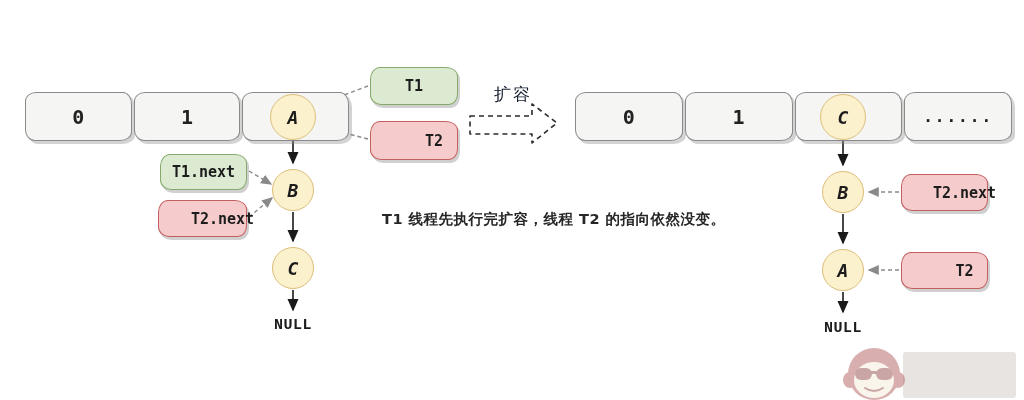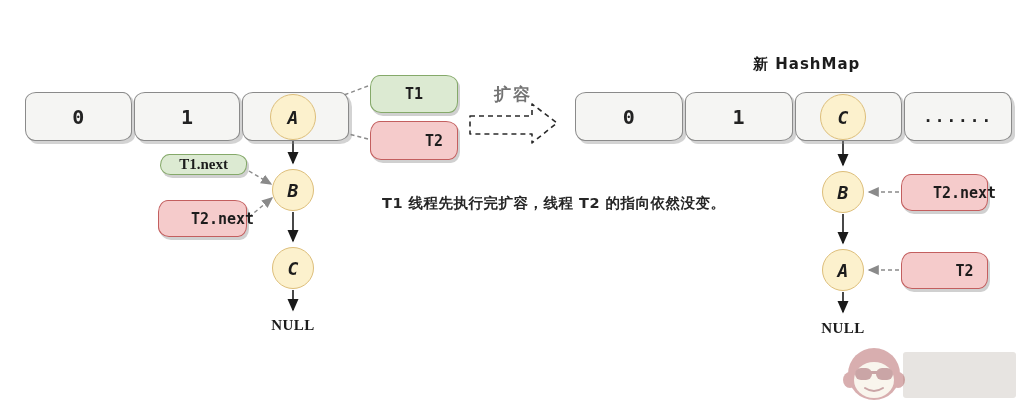--- a/index.html
+++ b/index.html
@@ -23,24 +23,24 @@
         font-family:"DejaVu Sans Mono",monospace;font-style:italic;font-weight:bold;
         font-size:18px;color:#1c1c1c;box-sizing:border-box;}
 
   .tbox{position:absolute;display:flex;align-items:center;justify-content:center;
         border-radius:10px 12px 9px 11px / 12px 9px 11px 10px;
         font-family:"DejaVu Sans Mono",monospace;font-weight:bold;font-size:15px;color:#1c1c1c;
         box-shadow:2px 3px 0 rgba(120,120,120,0.35);box-sizing:border-box;}
   .tbox.green{background:#dcead2;border:1.6px solid #85a96a;}
   .tbox.pink{background:#f5cbcb;border:1.6px solid #c35f5f;padding-left:40px;}
 
-  .null-label{position:absolute;font-family:Liberation Serif, serif;font-weight:bold;
+  .null-label{position:absolute;font-family:Liberation Mono, monospace;font-weight:bold;
               font-size:15px;color:#1c1c1c;text-align:center;letter-spacing:0.5px;}
 
-  .expand-label{position:absolute;font-size:17px;font-weight:bold;color:#737373;letter-spacing:2px;}
+  .expand-label{position:absolute;font-size:17px;font-weight:normal;color:#0f172a;letter-spacing:2px;}
 
   .caption{position:absolute;font-size:14.5px;font-weight:bold;color:#262626;letter-spacing:0.5px;white-space:nowrap;}
 
   .watermark-block{position:absolute;left:903px;top:352px;width:113px;height:46px;
                    background:#e7e4e1;border-radius:3px;}
   .mascot{position:absolute;left:843px;top:348px;opacity:0.45;}
 </style>
 </head>
 <body>
 
@@ -80,29 +80,28 @@
     <div class="cell">0</div>
     <div class="cell">1</div>
     <div class="cell"></div>
   </div>
 
   <div class="node" style="left:270px;top:94px;width:46px;height:46px;">A</div>
   <div class="node" style="left:272px;top:169px;width:42px;height:42px;">B</div>
   <div class="node" style="left:272px;top:247px;width:42px;height:42px;">C</div>
   <div class="null-label" style="left:263px;top:317px;width:60px;">NULL</div>
 
-  <div class="tbox green" style="left:370px;top:67px;width:88px;height:38px;margin-top:8px;">T1</div>
+  <div class="tbox green" style="left:370px;top:67px;width:88px;height:38px;">T1</div>
   <div class="tbox pink" style="left:370px;top:121px;width:88px;height:39px;">T2</div>
-  <div class="tbox green" style="left:160px;top:154px;width:87px;height:21px;font-family:Liberation Serif, serif;">T1.next</div>
+  <div class="tbox green" style="left:160px;top:154px;width:87px;height:36px;">T1.next</div>
   <div class="tbox pink" style="left:158px;top:200px;width:89px;height:37px;">T2.next</div>
 
   <div class="expand-label" style="left:494px;top:83px;">扩容</div>
-  <div class="caption" style="left:382px;top:194px;">T1 线程先执行完扩容，线程 T2 的指向依然没变。</div>
+  <div class="caption" style="left:382px;top:210px;">T1 线程先执行完扩容，线程 T2 的指向依然没变。</div>
 
-  <div class="map-title" style="left:753px;top:55px;">新 HashMap</div>
 
   <div class="array" style="left:575px;top:92px;width:437px;height:49px;">
     <div class="cell">0</div>
     <div class="cell">1</div>
     <div class="cell"></div>
     <div class="cell dots">......</div>
   </div>
 
   <div class="node" style="left:820px;top:94px;width:46px;height:46px;">C</div>
   <div class="node" style="left:822px;top:171px;width:42px;height:42px;">B</div>

